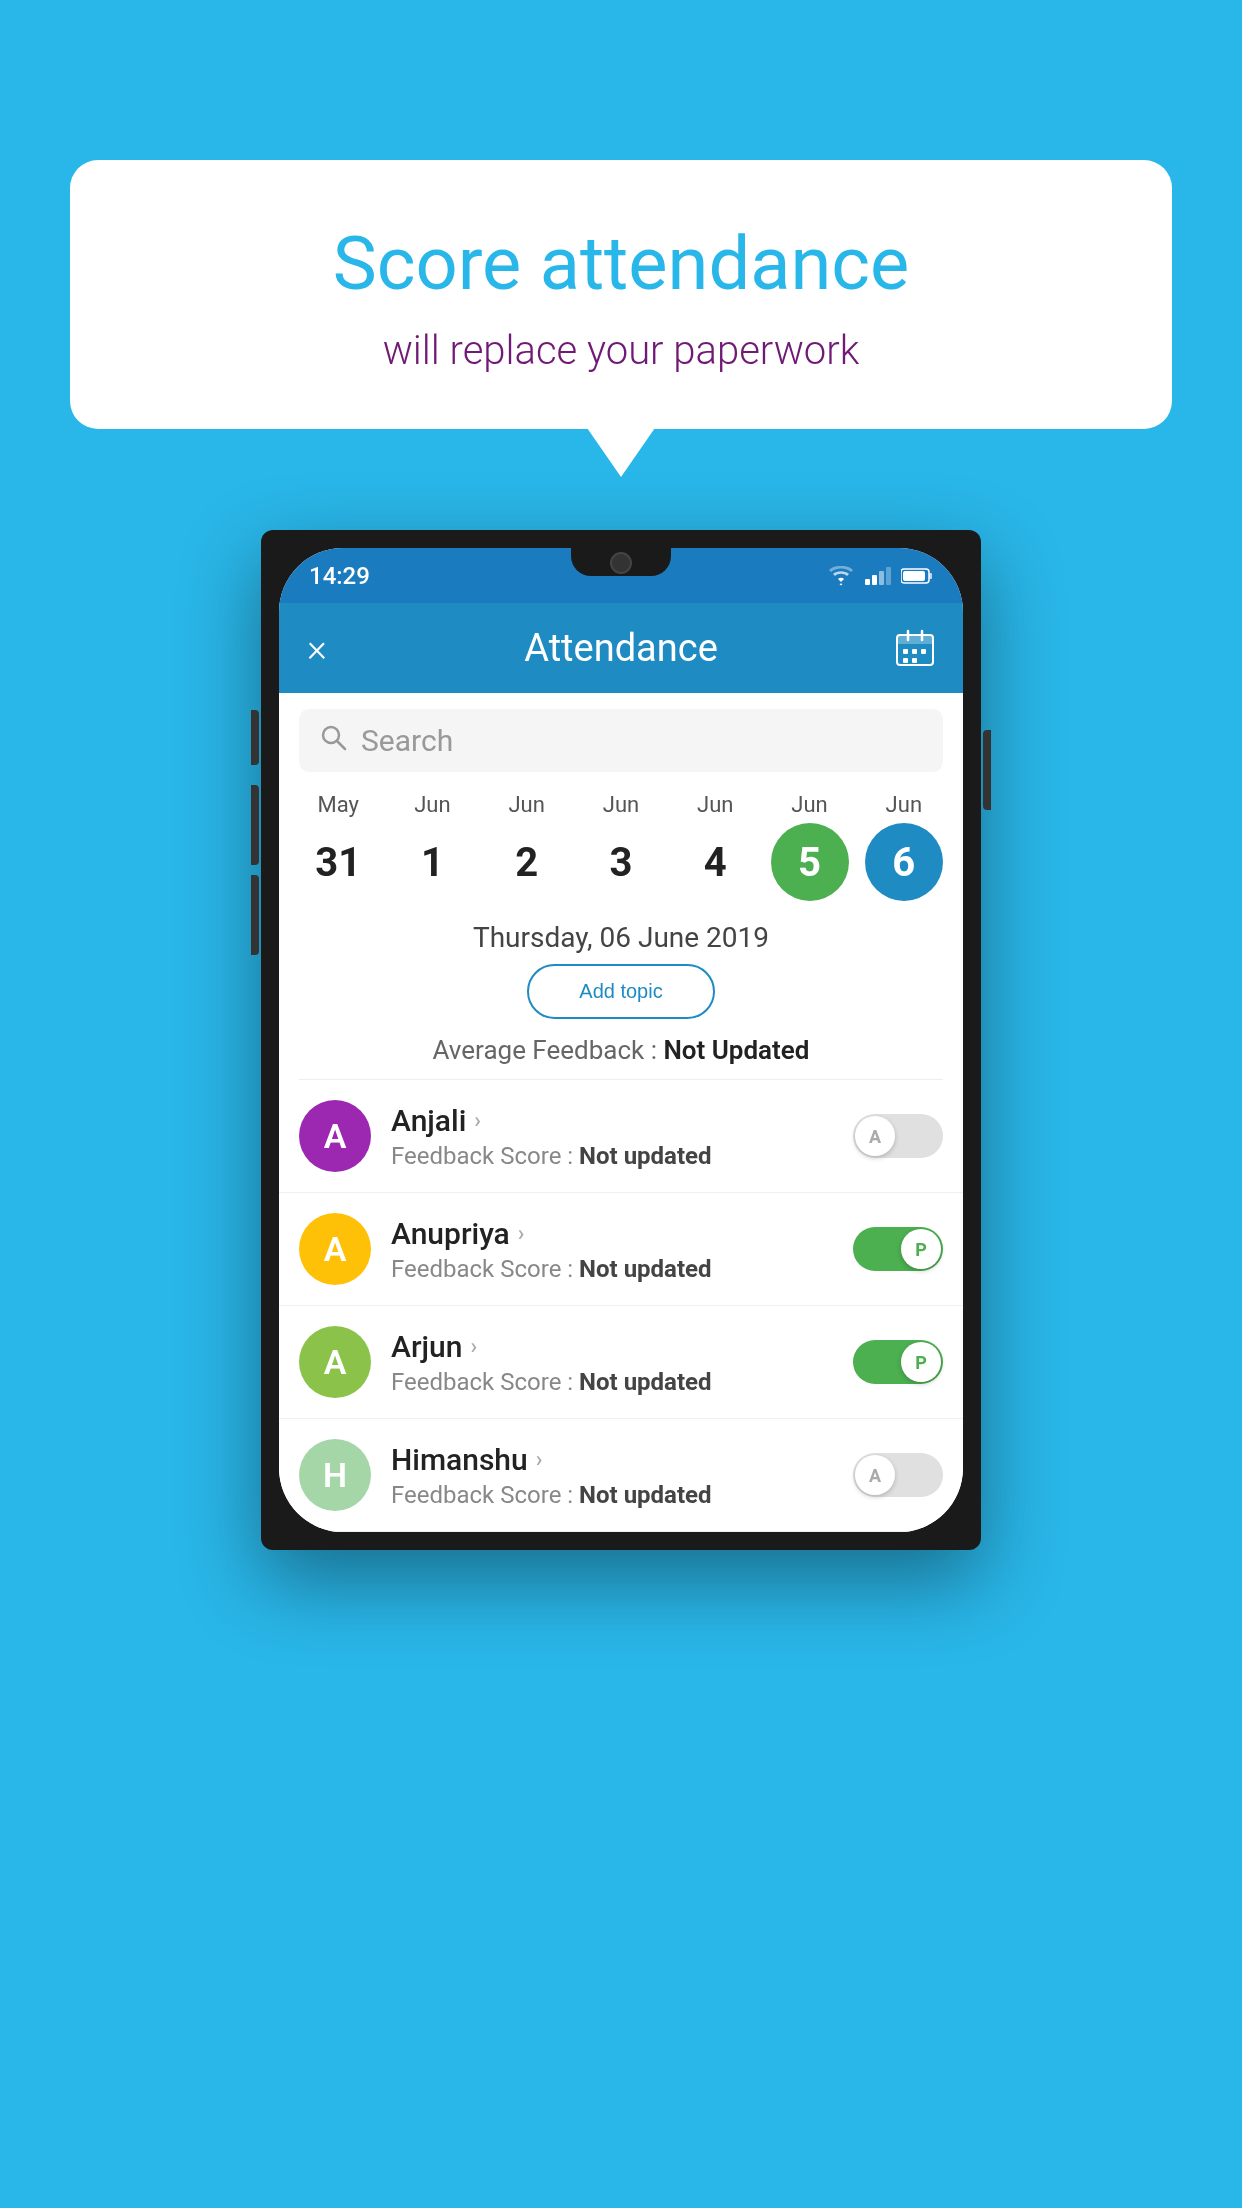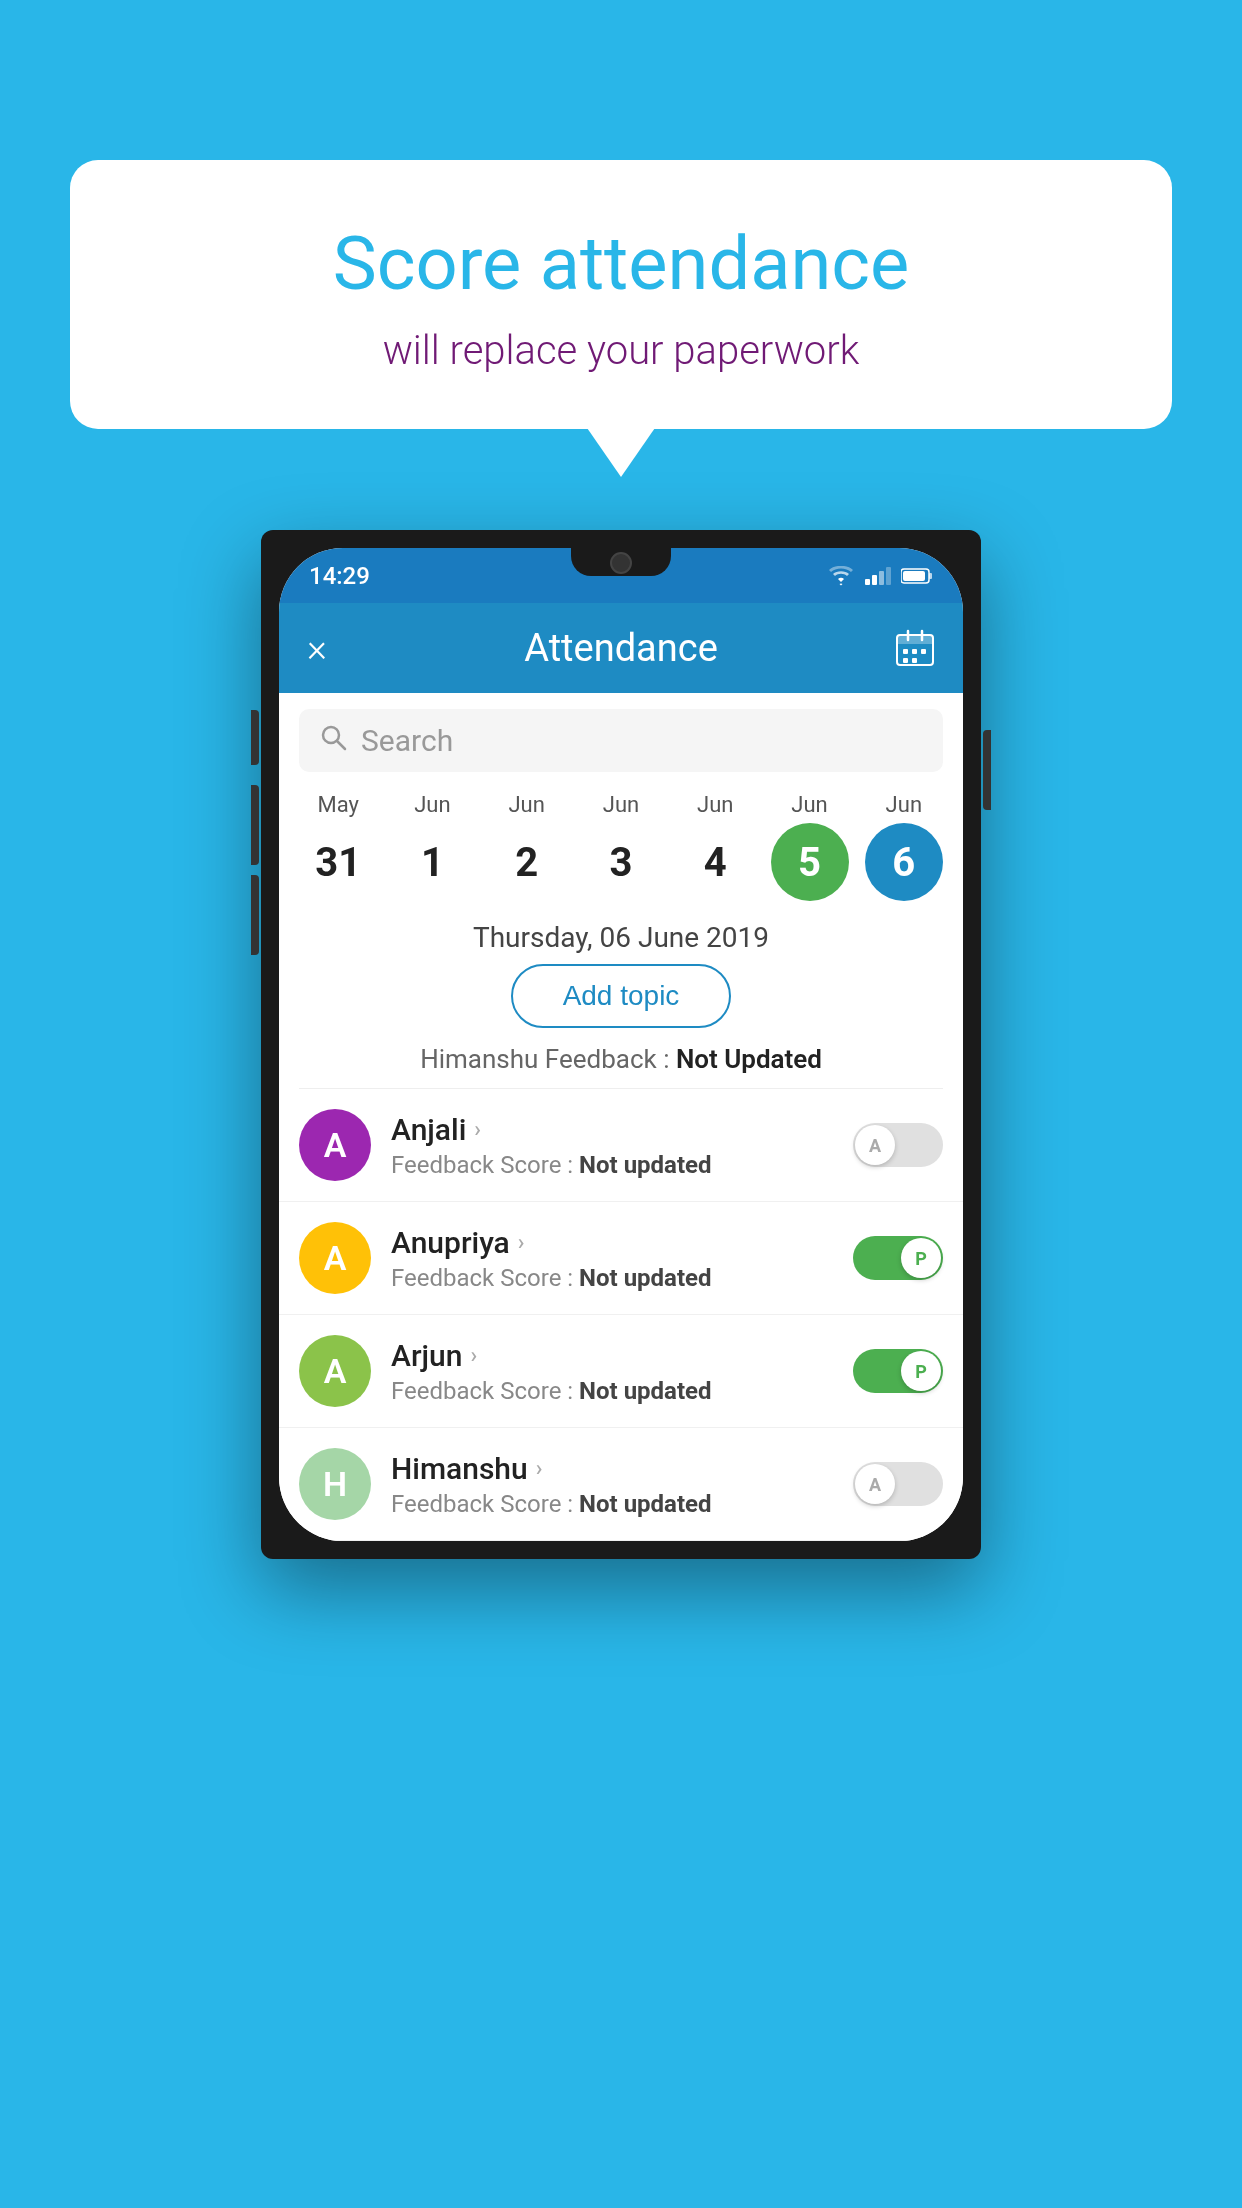--- a/index.html
+++ b/index.html
@@ -279,21 +279,21 @@
 
     
     .add-topic-btn {
       display: block;
       margin: 0 auto 16px;
       border: 2px solid #1e8bc3;
       border-radius: 40px;
       padding: 14px 50px;
       background: white;
       color: #1e8bc3;
-      font-size: 28px;
+      font-size: 20px;
       cursor: pointer;
       width: fit-content;
     }
 
     
     .feedback-summary {
       text-align: center;
       font-size: 26px;
       color: #666;
       margin-bottom: 14px;
@@ -519,21 +519,21 @@
             </div>
           </div>
 
         <div class="date-header">Thursday, 06 June 2019</div>
 
         <div style="text-align:center; margin-bottom: 16px;">
           <button class="add-topic-btn">Add topic</button>
         </div>
 
         <div class="feedback-summary">
-          <span>Himanshu Feedback :</span>
+          <span>Average Feedback :</span>
           <strong>Not Updated</strong>
         </div>
 
         <div class="divider"></div>
 
         <div id="student-list">
             <div class="student-row">
               <div class="student-avatar" style="background: rgb(156, 39, 176);">A</div>
               <div class="student-info">
                 <div class="student-name">Anjali <span class="chevron-right">›</span></div>

